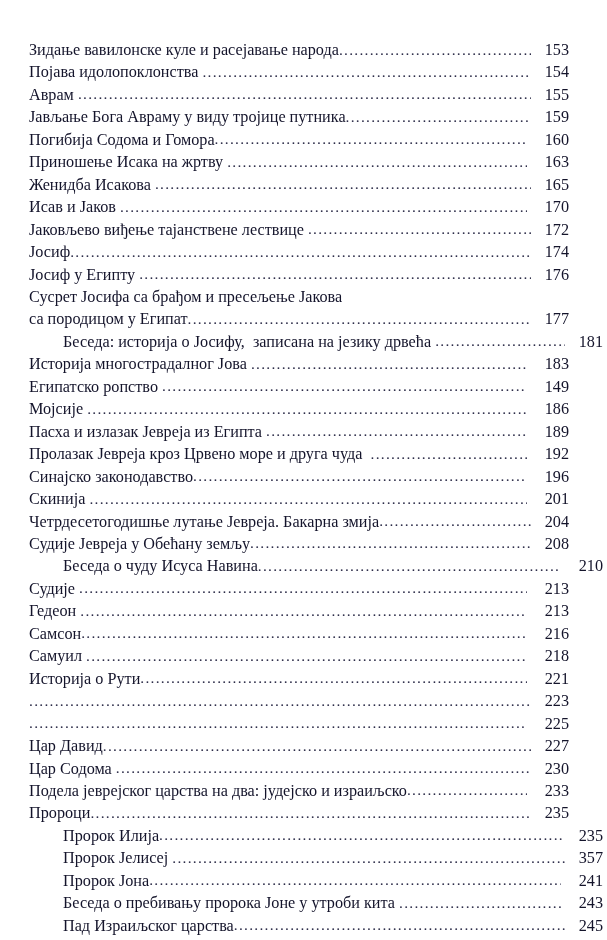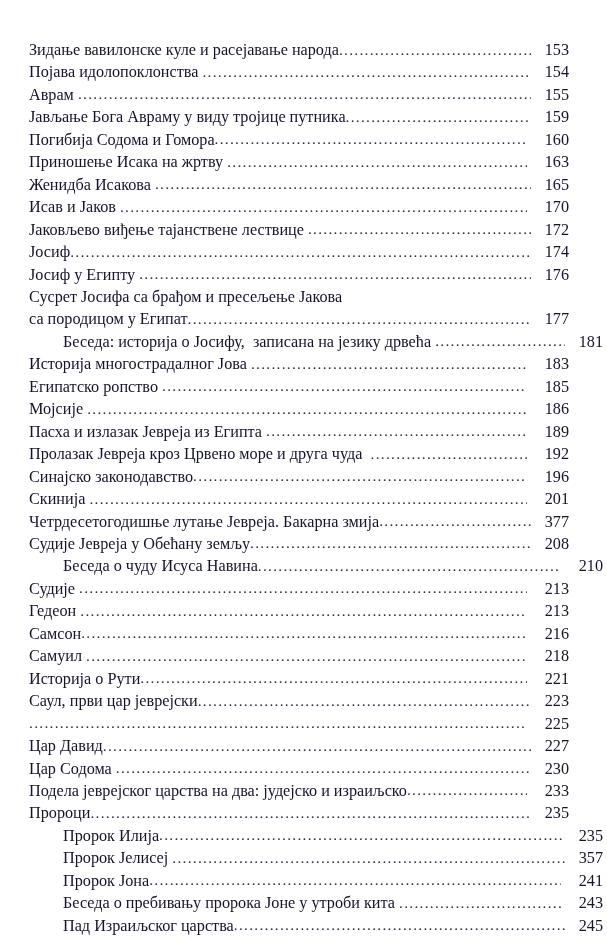--- a/index.html
+++ b/index.html
@@ -66,35 +66,35 @@
     <div class="toc-line"><span class="title">Приношење Исака на жртву </span><span class="leader">.......................................................................................................................................................................................................</span><span class="page"> 163</span></div>
     <div class="toc-line"><span class="title">Женидба Исакова </span><span class="leader">.......................................................................................................................................................................................................</span><span class="page">165</span></div>
     <div class="toc-line"><span class="title">Исав и Јаков </span><span class="leader">.......................................................................................................................................................................................................</span><span class="page"> 170</span></div>
     <div class="toc-line"><span class="title">Јаковљево виђење тајанствене лествице </span><span class="leader">.......................................................................................................................................................................................................</span><span class="page">172</span></div>
     <div class="toc-line"><span class="title">Јосиф</span><span class="leader">.......................................................................................................................................................................................................</span><span class="page">174</span></div>
     <div class="toc-line"><span class="title">Јосиф у Египту </span><span class="leader">.......................................................................................................................................................................................................</span><span class="page">176</span></div>
     <div class="toc-line nowrap-noleader"><span class="title">Сусрет Јосифа са брађом и пресељење Јакова</span></div>
     <div class="toc-line"><span class="title">са породицом у Египат</span><span class="leader">.......................................................................................................................................................................................................</span><span class="page">177</span></div>
     <div class="toc-line indent-1"><span class="title">Беседа: историја о Јосифу,  записана на језику дрвећа </span><span class="leader">.......................................................................................................................................................................................................</span><span class="page">181</span></div>
     <div class="toc-line"><span class="title">Историја многострадалног Јова </span><span class="leader">.......................................................................................................................................................................................................</span><span class="page"> 183</span></div>
-    <div class="toc-line"><span class="title">Египатско ропство </span><span class="leader">.......................................................................................................................................................................................................</span><span class="page"> 185</span></div>
+    <div class="toc-line"><span class="title">Египатско ропство </span><span class="leader">.......................................................................................................................................................................................................</span><span class="page"> 149</span></div>
     <div class="toc-line"><span class="title">Мојсије </span><span class="leader">.......................................................................................................................................................................................................</span><span class="page"> 186</span></div>
     <div class="toc-line"><span class="title">Пасха и излазак Јевреја из Египта </span><span class="leader">.......................................................................................................................................................................................................</span><span class="page"> 189</span></div>
     <div class="toc-line"><span class="title">Пролазак Јевреја кроз Црвено море и друга чуда  </span><span class="leader">.......................................................................................................................................................................................................</span><span class="page"> 192</span></div>
     <div class="toc-line"><span class="title">Синајско законодавство</span><span class="leader">.......................................................................................................................................................................................................</span><span class="page"> 196</span></div>
     <div class="toc-line"><span class="title">Скинија </span><span class="leader">.......................................................................................................................................................................................................</span><span class="page"> 201</span></div>
-    <div class="toc-line"><span class="title">Четрдесетогодишње лутање Јевреја. Бакарна змија</span><span class="leader">.......................................................................................................................................................................................................</span><span class="page">377</span></div>
+    <div class="toc-line"><span class="title">Четрдесетогодишње лутање Јевреја. Бакарна змија</span><span class="leader">.......................................................................................................................................................................................................</span><span class="page">204</span></div>
     <div class="toc-line"><span class="title">Судије Јевреја у Обећану земљу</span><span class="leader">.......................................................................................................................................................................................................</span><span class="page">208</span></div>
     <div class="toc-line indent-1"><span class="title">Беседа о чуду Исуса Навина</span><span class="leader">.......................................................................................................................................................................................................</span><span class="page"> 210</span></div>
     <div class="toc-line"><span class="title">Судије </span><span class="leader">.......................................................................................................................................................................................................</span><span class="page"> 213</span></div>
     <div class="toc-line"><span class="title">Гедеон </span><span class="leader">.......................................................................................................................................................................................................</span><span class="page"> 213</span></div>
     <div class="toc-line"><span class="title">Самсон</span><span class="leader">.......................................................................................................................................................................................................</span><span class="page"> 216</span></div>
     <div class="toc-line"><span class="title">Самуил </span><span class="leader">.......................................................................................................................................................................................................</span><span class="page"> 218</span></div>
     <div class="toc-line"><span class="title">Историја о Рути</span><span class="leader">.......................................................................................................................................................................................................</span><span class="page"> 221</span></div>
-    <div class="toc-line"><span class="title">Саул, први цар јеврејски</span><span class="leader">.......................................................................................................................................................................................................</span><span class="page">223</span></div>
+    <div class="toc-line"><span class="leader">.......................................................................................................................................................................................................</span><span class="page">223</span></div>
     <div class="toc-line"><span class="leader">.......................................................................................................................................................................................................</span><span class="page"> 225</span></div>
     <div class="toc-line"><span class="title">Цар Давид</span><span class="leader">.......................................................................................................................................................................................................</span><span class="page">227</span></div>
     <div class="toc-line"><span class="title">Цар Содома </span><span class="leader">.......................................................................................................................................................................................................</span><span class="page">230</span></div>
     <div class="toc-line"><span class="title">Подела јеврејског царства на два: јудејско и израиљско</span><span class="leader">.......................................................................................................................................................................................................</span><span class="page"> 233</span></div>
     <div class="toc-line"><span class="title">Пророци</span><span class="leader">.......................................................................................................................................................................................................</span><span class="page">235</span></div>
     <div class="toc-line indent-1"><span class="title">Пророк Илија</span><span class="leader">.......................................................................................................................................................................................................</span><span class="page">235</span></div>
     <div class="toc-line indent-1"><span class="title">Пророк Јелисеј </span><span class="leader">.......................................................................................................................................................................................................</span><span class="page">357</span></div>
     <div class="toc-line indent-1"><span class="title">Пророк Јона</span><span class="leader">.......................................................................................................................................................................................................</span><span class="page"> 241</span></div>
     <div class="toc-line indent-1"><span class="title">Беседа о пребивању пророка Јоне у утроби кита </span><span class="leader">.......................................................................................................................................................................................................</span><span class="page"> 243</span></div>
     <div class="toc-line indent-1"><span class="title">Пад Израиљског царства</span><span class="leader">.......................................................................................................................................................................................................</span><span class="page">245</span></div>

